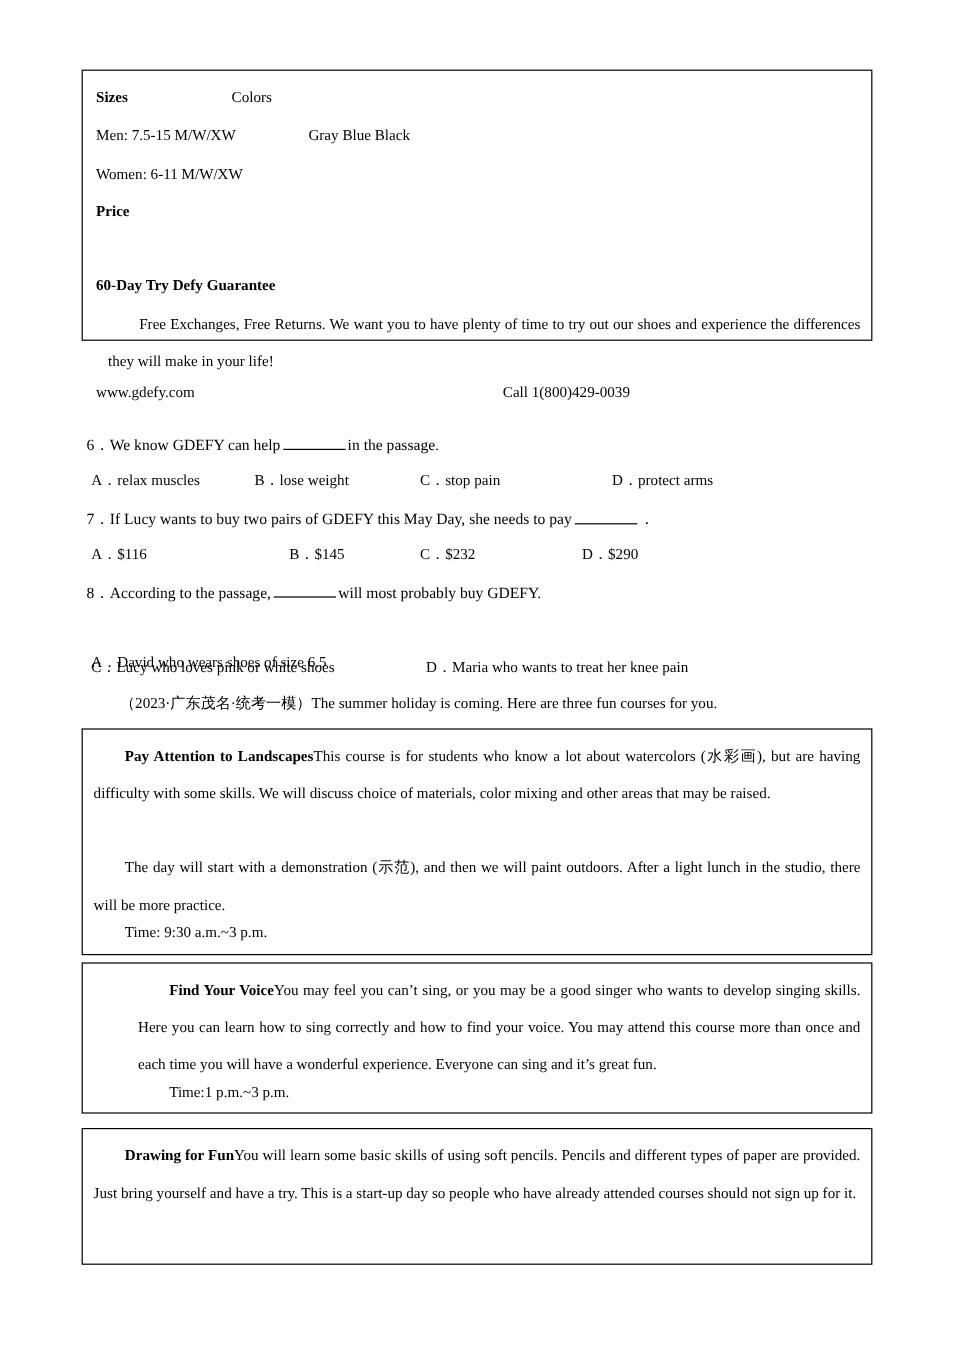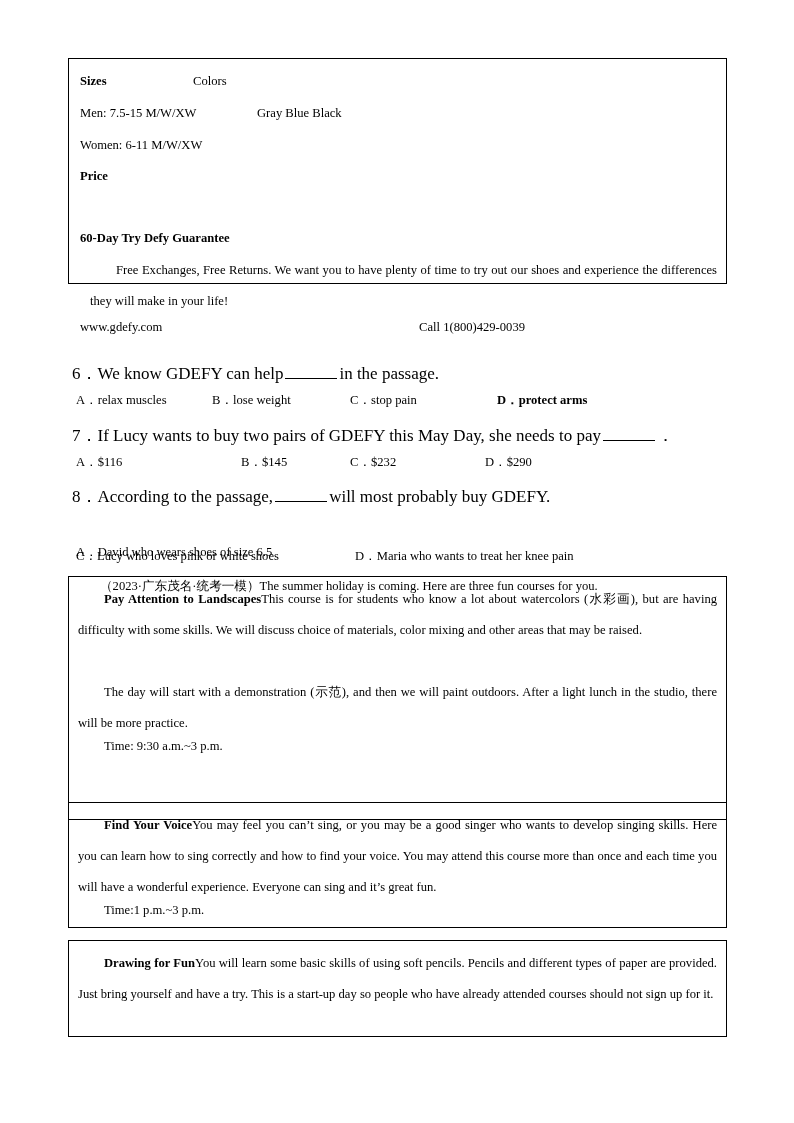--- a/index.html
+++ b/index.html
@@ -50,21 +50,21 @@
     font-size: 12.6px;
     line-height: 31px;
     text-align: justify;
     text-justify: inter-word;
   }
   .indent { text-indent: 26px; }
 
   
   .qline {
     position: absolute;
-    font-size: 17px;
+    font-size: 13px;
     white-space: nowrap;
   }
   .qnum { letter-spacing: 0px; }
   .blank {
     display: inline-block;
     border-bottom: 1px solid #000;
     width: 52px;
     height: 11px;
     margin: 0 2px;
     vertical-align: baseline;
@@ -140,59 +140,59 @@
       <div class="ad-line" style="left:350px; top:261px;">Call 1(800)429-0039</div>
     </div>
   </div>
 
   <div class="qline" style="left:72px; top:362px;">
     <span class="qnum">6．</span><span>We know GDEFY can help</span><span class="blank"></span><span>in the passage.</span>
   </div>
   <div class="opt" style="left:76px; top:392px;">A．relax muscles</div>
   <div class="opt" style="left:212px; top:392px;">B．lose weight</div>
   <div class="opt" style="left:350px; top:392px;">C．stop pain</div>
-  <div class="opt" style="left:497px; top:392px;font-weight:bold;">D．protect arms</div>
+  <div class="opt" style="left:510px; top:392px;">D．protect arms</div>
 
   <div class="qline" style="left:72px; top:424px;">
     <span class="qnum">7．</span><span>If Lucy wants to buy two pairs of GDEFY this May Day, she needs to pay</span><span class="blank"></span><span>．</span>
   </div>
   <div class="opt" style="left:76px; top:454px;">A．$116</div>
   <div class="opt" style="left:212px; top:454px;margin-left:29px;">B．$145</div>
   <div class="opt" style="left:350px; top:454px;">C．$232</div>
   <div class="opt" style="left:485px; top:454px;">D．$290</div>
 
   <div class="qline" style="left:72px; top:485px;">
     <span class="qnum">8．</span><span>According to the passage,</span><span class="blank"></span><span>will most probably buy GDEFY.</span>
   </div>
   <div class="opt" style="left:76px; top:544px;">A．David who wears shoes of size 6.5</div>
   <div class="opt" style="left:76px; top:548px;">C．Lucy who loves pink or white shoes</div>
   <div class="opt" style="left:355px; top:548px;">D．Maria who wants to treat her knee pain</div>
 
   <div class="src" style="left:100px; top:578px;">（2023·广东茂名·统考一模）The summer holiday is coming. Here are three fun courses for you.</div>
 
-  <div class="course-box" style="top:576px; height:244px;">
+  <div class="course-box" style="top:607px; height:189px;">
     <div class="course-body">
       <div class="c-para" style="top:7px;">
         <span class="bold">Pay Attention to Landscapes</span><span>This course is for students who know a lot about watercolors (水彩画), but are having difficulty with some skills. We will discuss choice of materials, color mixing and other areas that may be raised.</span>
       </div>
       <div class="c-para" style="top:100px;">The day will start with a demonstration (示范), and then we will paint outdoors. After a light lunch in the studio, there will be more practice.</div>
       <div class="c-time" style="top:162px;">Time: 9:30 a.m.~3 p.m.</div>
     </div>
   </div>
 
-  <div class="course-box" style="top:802px; height:126px;">
+  <div class="course-box" style="top:802px; height:126px;padding-left:37px;">
     <div class="course-body">
       <div class="c-para" style="top:7px;">
         <span class="bold">Find Your Voice</span><span>You may feel you can’t sing, or you may be a good singer who wants to develop singing skills. Here you can learn how to sing correctly and how to find your voice. You may attend this course more than once and each time you will have a wonderful experience. Everyone can sing and it’s great fun.</span>
       </div>
       <div class="c-time" style="top:100px;">Time:1 p.m.~3 p.m.</div>
     </div>
   </div>
 
-  <div class="course-box" style="top:940px; height:97px;">
+  <div class="course-box" style="top:940px; height:114px;">
     <div class="course-body">
       <div class="c-para" style="top:7px;">
         <span class="bold">Drawing for Fun</span><span>You will learn some basic skills of using soft pencils. Pencils and different types of paper are provided. Just bring yourself and have a try. This is a start-up day so people who have already attended courses should not sign up for it.</span>
       </div>
     </div>
   </div>
 
 </div>
 
 </body></html>

